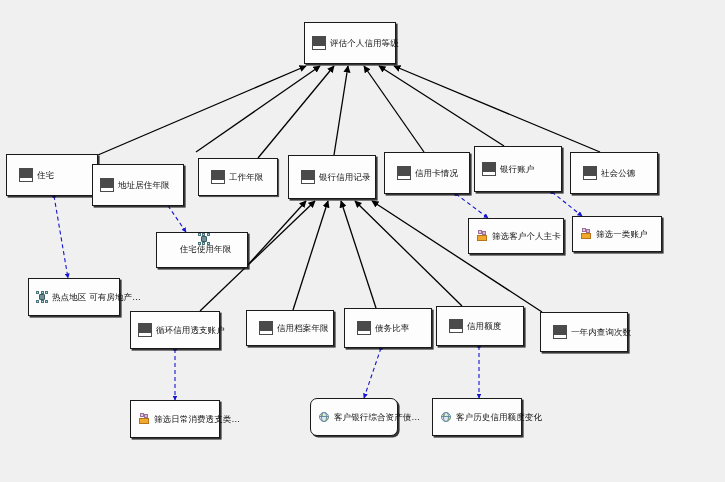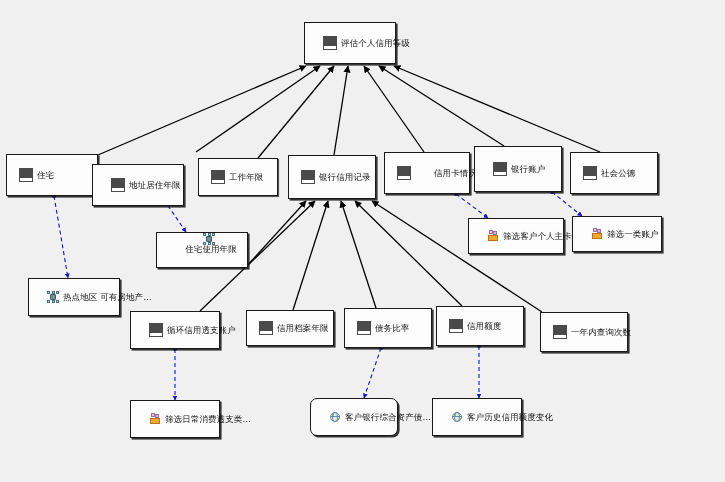--- a/index.html
+++ b/index.html
@@ -13,21 +13,21 @@
   #edges{position:absolute;left:0;top:0;width:725px;height:482px;pointer-events:none;}
 
   .node{
     position:absolute;
     background:#fdfdfd;
     border:1.4px solid #1a1a1a;
     box-sizing:border-box;
     display:flex;
     align-items:center;
     justify-content:flex-start;
-    padding-left:18px;
+    padding-left:7px;
     box-shadow:1.6px 1.6px 0 rgba(20,20,20,.85);
   }
   .node.thin{border-width:1.1px;box-shadow:1.1px 1.1px 0 rgba(20,20,20,.7);}
   .node.center-lbl{justify-content:flex-start;padding-left:12px;}
   .node .lbl{
     font-size:8.5px;
     color:#111;
     white-space:nowrap;
     letter-spacing:.1px;
     line-height:1;
@@ -211,21 +211,21 @@
         <i class="b"></i>
         <i class="w"></i>
         <i class="y"></i>
         <i class="w"></i>
         <i class="b"></i>
         <i class="y"></i>
         <i class="w"></i>
       </span>
       <span class="lbl">银行信用记录</span>
     </div>
-    <div class="node center-lbl" style="left: 384px; top: 152px; width: 86px; height: 42px; gap: 19px;">
+    <div class="node center-lbl" style="left: 384px; top: 152px; width: 86px; height: 42px;">
       <span class="ico ico-grid">
         <i class="r"></i>
         <i class="w"></i>
         <i class="b"></i>
         <i class="w"></i>
         <i class="y"></i>
         <i class="w"></i>
         <i class="b"></i>
         <i class="y"></i>
         <i class="w"></i>

